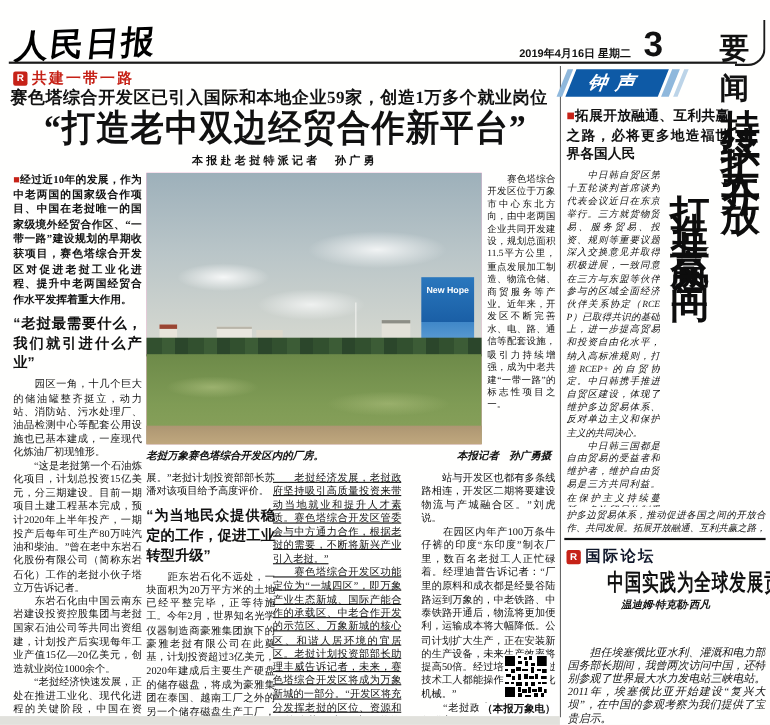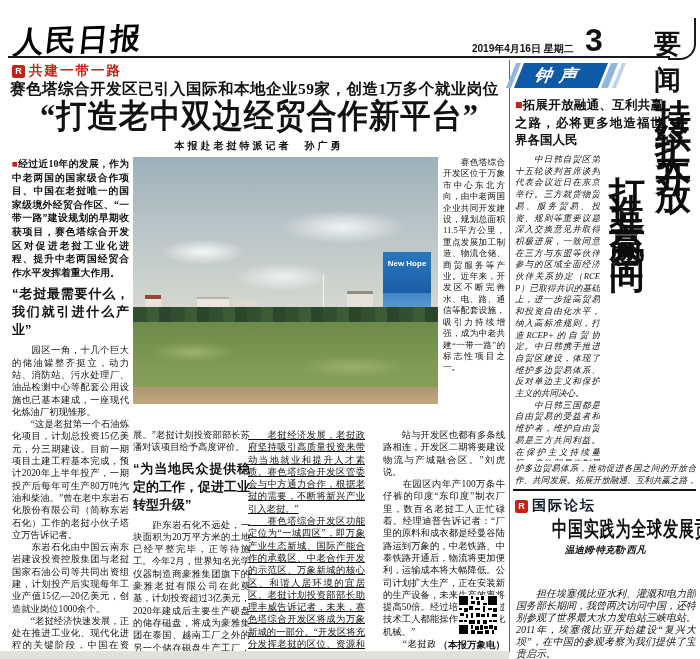--- a/index.html
+++ b/index.html
@@ -15,21 +15,21 @@
         font-family:"Liberation Sans",sans-serif;}
   .hdr-rule{left:8px;top:56px;width:662px;border-bottom:2px solid #1a1a1a;}
   .hdr-corner{left:668px;top:18px;width:26px;height:40px;border-right:2px solid #1a1a1a;
         border-bottom:2px solid #1a1a1a;border-bottom-right-radius:16px;}
   
   .belt{left:12px;top:62px;display:flex;align-items:center;gap:4px;}
   .redsq{width:13px;height:13px;background:#c62217;color:#fff;font:bold 9px/13px "Liberation Sans",sans-serif;
         text-align:center;border-radius:2px;}
   .belt-label{color:#c62217;font-weight:900;font-size:13.5px;letter-spacing:2px;
         font-family:"Liberation Sans",sans-serif;}
-  .kicker{left:10px;top:79px;width:498px;text-align:left;font-weight:900;font-size:15.5px;letter-spacing:.5px;}
+  .kicker{left:0;top:79px;width:498px;text-align:right;font-weight:900;font-size:15.5px;letter-spacing:.5px;}
   .headline{left:10px;top:94px;width:498px;text-align:center;white-space:nowrap;}
   .headline span{display:inline-block;transform:scaleX(.92);font-size:33px;font-weight:900;letter-spacing:1px;}
   .byline{left:10px;top:139px;width:498px;text-align:center;font-size:10px;letter-spacing:3px;font-weight:bold;}
   
   .bodycol{font-size:9.3px;line-height:12.3px;text-align:justify;word-break:break-all;overflow:hidden;}
   .paras{white-space:pre-line;}
   .lead{font-weight:bold;font-size:9.8px;line-height:13.6px;margin-bottom:5px;}
   .lead .sq{color:#c62217;}
   .subhead{font-family:"Liberation Sans",sans-serif;font-weight:900;font-size:13px;line-height:18px;
         margin:6px 0 5px;text-align:justify;word-break:break-all;}
@@ -139,20 +139,24 @@
       <span>New Hope</span>
     </div>
     <div class="abs ph-pole"></div>
     <div class="abs ph-trees"></div>
     <div class="abs ph-grass"></div>
     <div class="abs ph-dirt"></div>
   </div>
 
   <div class="abs bodycol sidecol paras">　　赛色塔综合开发区位于万象市中心东北方向，由中老两国企业共同开发建设，规划总面积11.5平方公里，重点发展加工制造、物流仓储、商贸服务等产业。近年来，开发区不断完善水、电、路、通信等配套设施，吸引力持续增强，成为中老共建“一带一路”的标志性项目之一。</div>
 
+  <div class="abs capt-row">
+    <span>老挝万象赛色塔综合开发区内的厂房。</span>
+    <span>本报记者　孙广勇摄</span>
+  </div>
 
   <div class="abs bodycol col2">
     <div class="paras">展。”老挝计划投资部部长苏潘对该项目给予高度评价。</div>
     <div class="subhead">“为当地民众提供稳定的工作，促进工业转型升级”</div>
     <div class="paras">　　距东岩石化不远处，一块面积为20万平方米的土地已经平整完毕，正等待施工。今年2月，世界知名光学仪器制造商豪雅集团旗下的豪雅老挝有限公司在此奠基，计划投资超过3亿美元，2020年建成后主要生产硬盘的储存磁盘，将成为豪雅集团在泰国、越南工厂之外的另一个储存磁盘生产工厂，年产值预计超过3亿美元，解决就业超过4000人，将成为老挝境内用工人数最多的高科技现代化制造企业。苏潘表示：“公司将为当地民众提供稳定的工作，促进工业转型升级。”
 　　目前，开发区已经吸引来自中国、日本、新加坡、泰国等国的59家企业入驻，产业涵盖能源化工、电子产品制造、生物医药、农产品加工等领域。“开发区三期建设完成后，有望吸引约150家企业，每年产值可达60亿美元，将为当地创造3万多个就业机会，预计每年缴税3亿美元。”刘虎表示。
 　　老挝计划投资部经济特区促进办公室主任占巴说：“高科技企业通过投资建厂来带动</div>
   </div>
   <div class="abs bodycol col3">
     <div class="paras">　　老挝经济发展，老挝政府坚持吸引高质量投资来带动当地就业和提升人才素质。赛色塔综合开发区管委会与中方通力合作，根据老挝的需要，不断将新兴产业引入老挝。”

